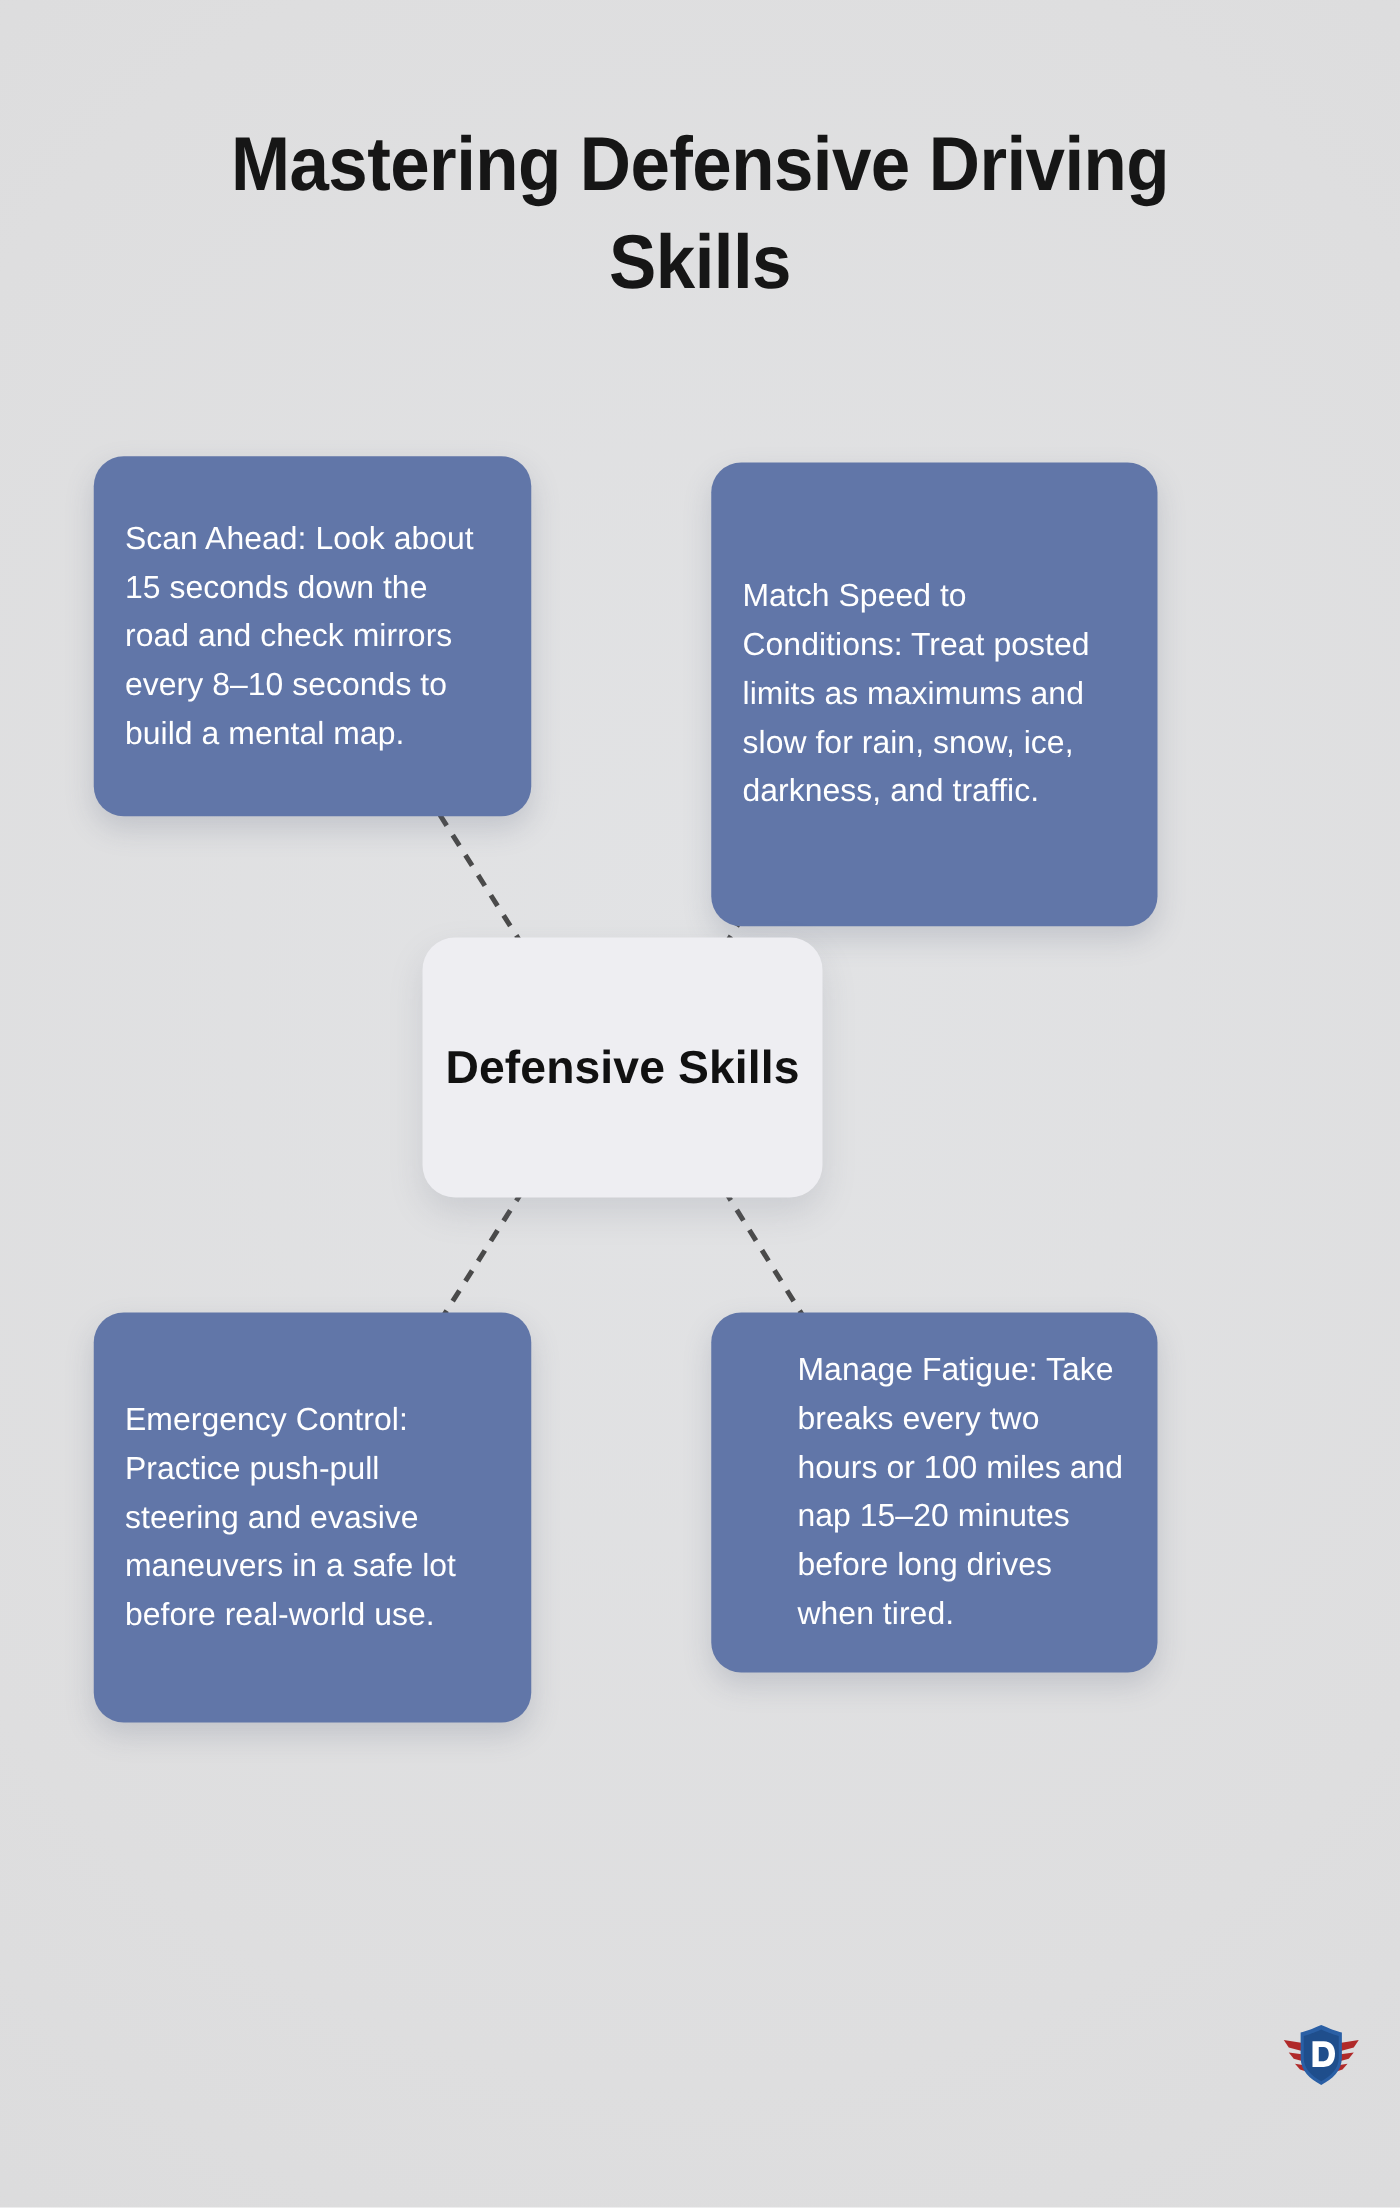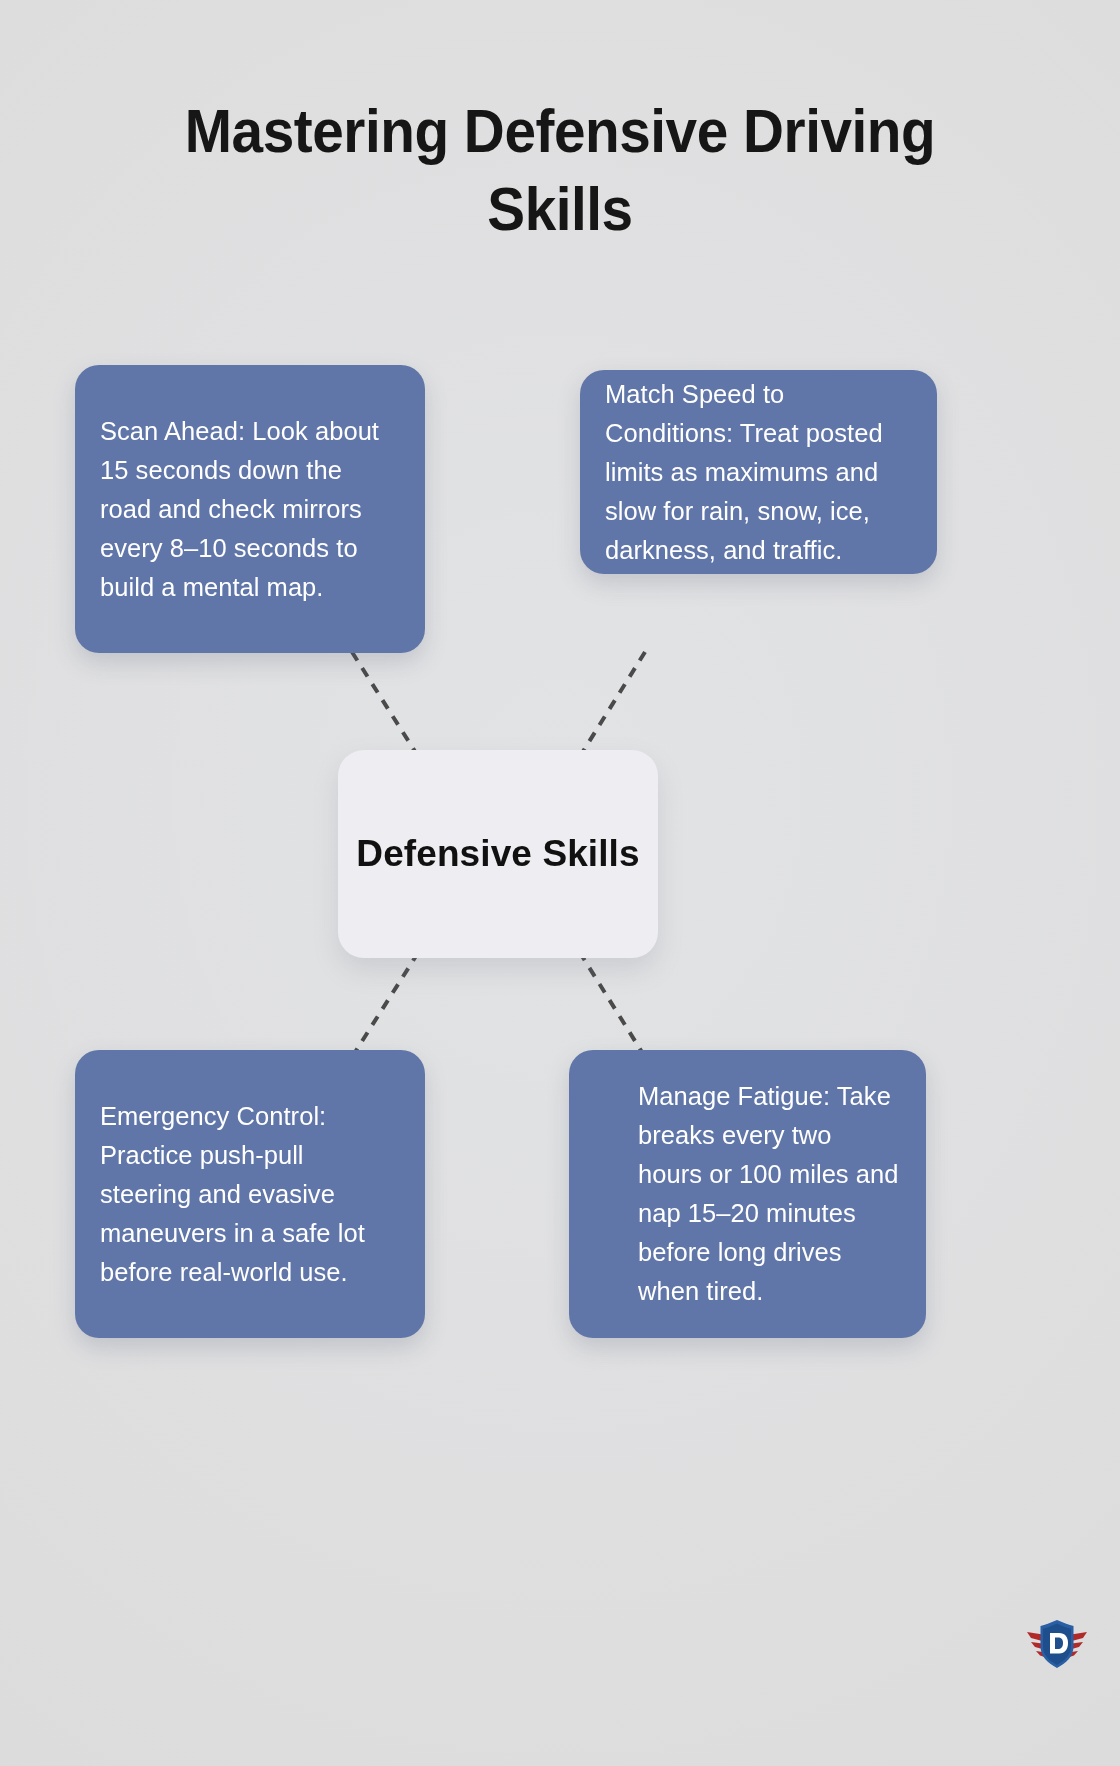--- a/index.html
+++ b/index.html
@@ -63,22 +63,22 @@
   .card-text {
     color: #ffffff;
     font-size: 25.5px;
     line-height: 39px;
     font-weight: 400;
     padding: 0 26px 0 25px;
     letter-spacing: 0.05px;
   }
 
   #card-tl { left: 75px;  top: 365px;  width: 350px; height: 288px; }
-  #card-tr { left: 569px; top: 370px;  width: 357px; height: 204px; margin-left: 11px; }
-  #card-bl { left: 75px;  top: 1050px; width: 350px; height: 288px; }
+  #card-tr { left: 569px; top: 370px;  width: 357px; height: 371px; }
+  #card-bl { left: 75px;  top: 1050px; width: 350px; height: 328px; }
   #card-br { left: 569px; top: 1050px; width: 357px; height: 288px; padding-left: 44px; }
 
   
   .center-node {
     position: absolute;
     left: 338px;
     top: 750px;
     width: 320px;
     height: 208px;
     background: #eeeef2;

